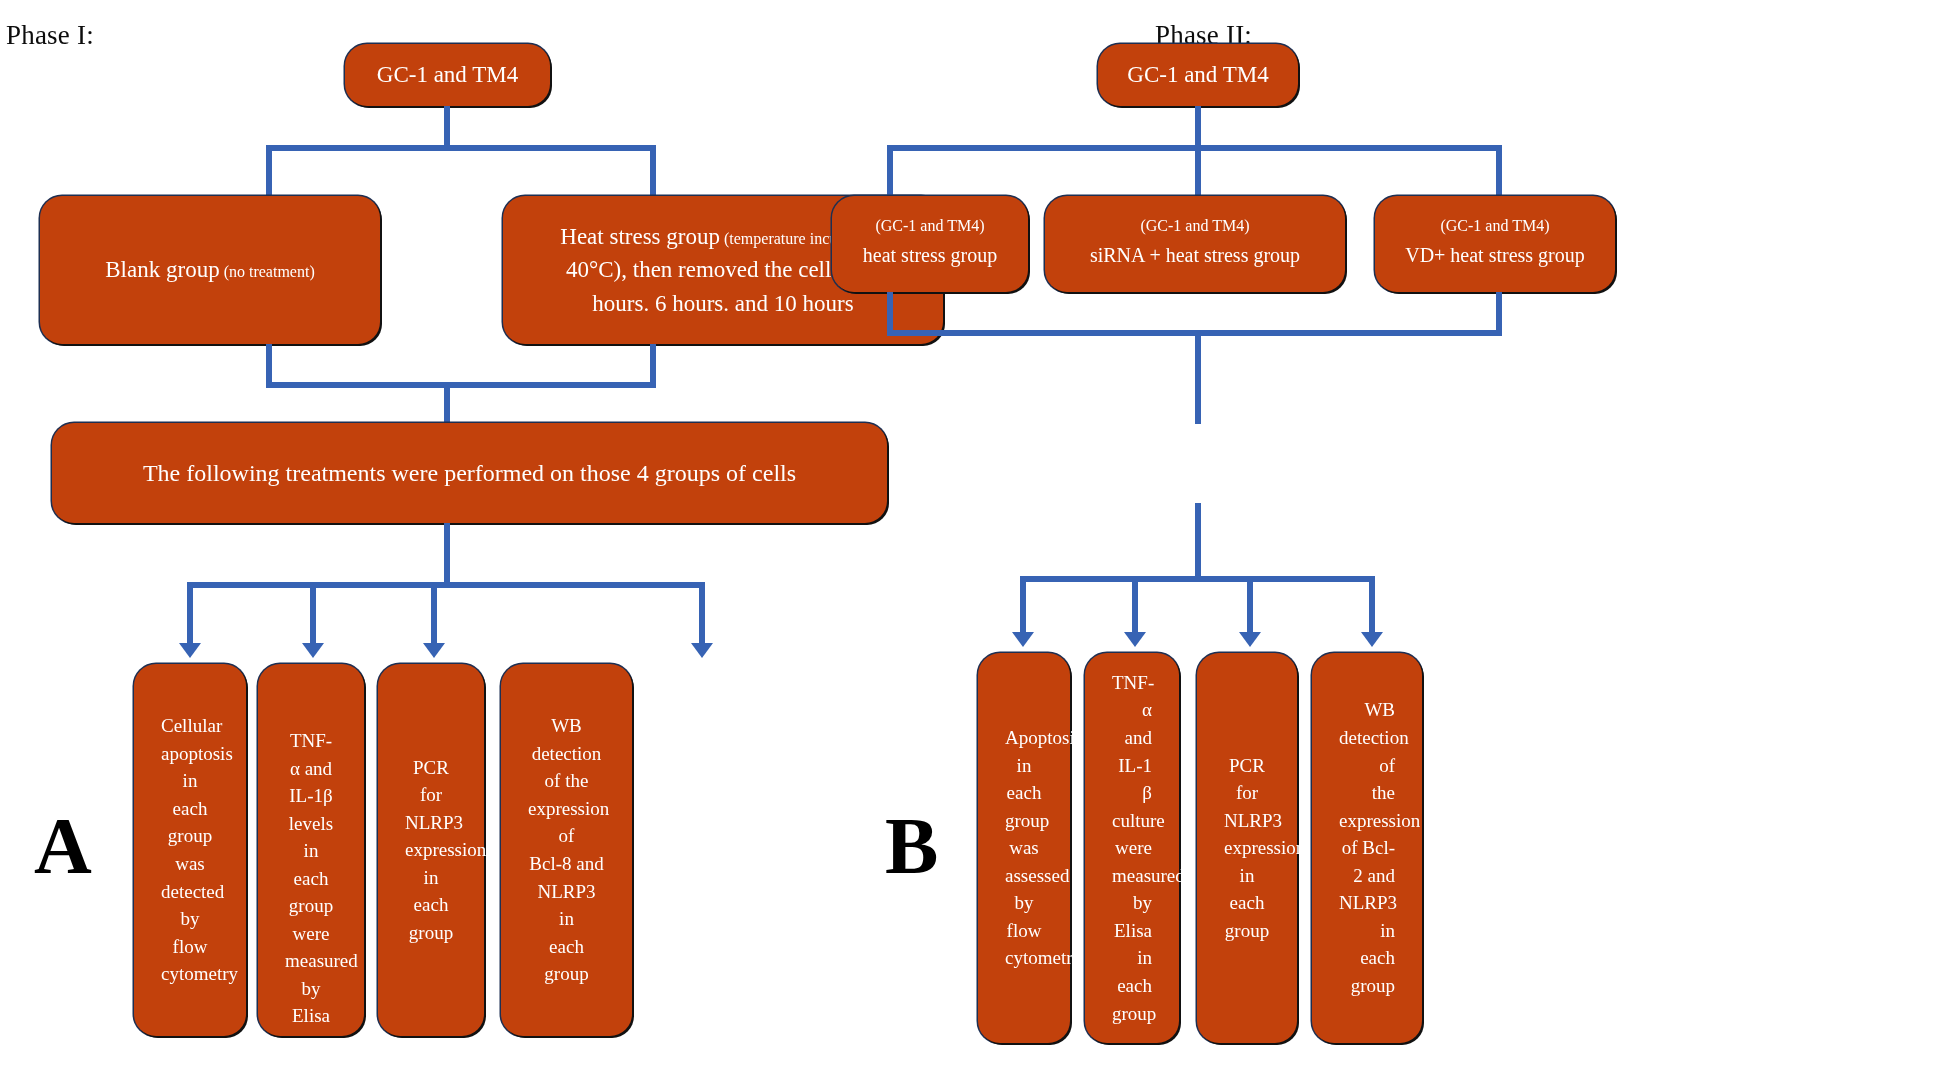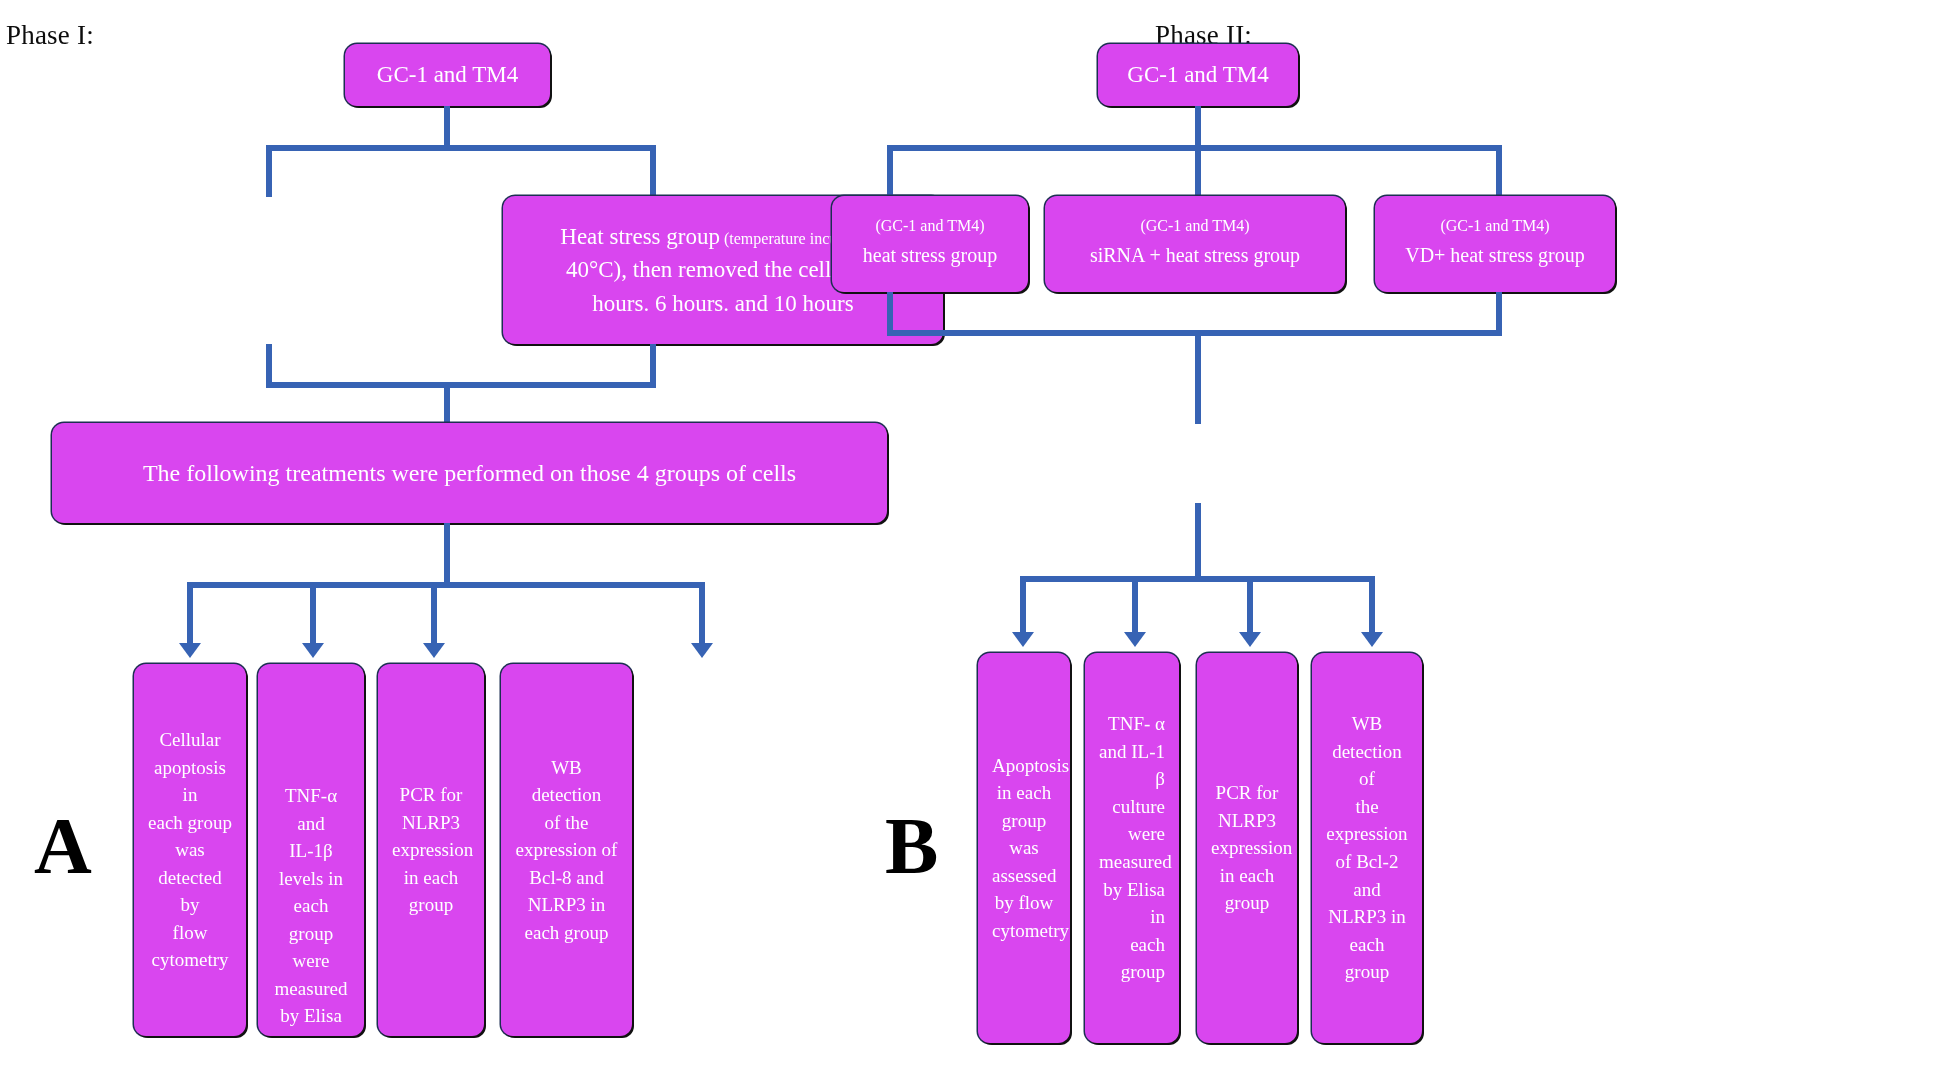--- a/index.html
+++ b/index.html
@@ -10,24 +10,24 @@
   #panel-a{left:0;width:975px;}
   #panel-b{left:975px;width:975px;}
 
   .phase-label{position:absolute;font-size:27px;color:#0d0d0d;
                font-family:"Liberation Serif","DejaVu Serif",serif;letter-spacing:.2px;}
 
   .panel-letter{position:absolute;font-size:80px;font-weight:700;color:#000;
                 font-family:"Liberation Serif","DejaVu Serif",serif;line-height:1;}
 
   
-  .node{position:absolute;background:#d946ef;border-radius:12px;
+  .node{position:absolute;background:#c2410c;border-radius:22px;
         box-shadow:2px 2px 0 #111, 0 0 0 1.5px #1d2f52;
         color:#ffffff;display:flex;align-items:center;justify-content:center;
-        text-align:center;box-sizing:border-box;padding:6px 14px;}
+        text-align:center;box-sizing:border-box;padding:6px 27px;}
   .node .txt{display:block;width:100%;line-height:1.45;}
   .n-top{font-size:23px;}
   .n-mid{font-size:23px;}
   .n-wide{font-size:24px;}
   .n-small{font-size:20px;line-height:1.85;}
   .n-tiny{font-size:16px;}
   .sub{font-size:16px;}
   .stacked{font-size:19px;line-height:2.0;}
 
   
@@ -49,20 +49,26 @@
 
   <div class="node n-top" style="left:345px;top:28px;width:205px;height:62px;">
     <span class="txt">GC-1 and TM4</span>
   </div>
 
   <div class="ln v" style="left:444px;top:90px;height:42px;"></div>
   <div class="ln h" style="left:266px;top:129px;width:390px;"></div>
   <div class="ln v" style="left:266px;top:129px;height:52px;"></div>
   <div class="ln v" style="left:650px;top:129px;height:52px;"></div>
 
+  <div class="node" style="left:40px;top:180px;width:340px;height:148px;">
+    <span class="txt">
+      <span class="n-mid">Blank group</span>
+      <span class="sub">(no treatment)</span>
+    </span>
+  </div>
 
   <div class="node" style="left:503px;top:180px;width:440px;height:148px;">
     <span class="txt">
       <span class="n-mid">Heat stress group</span>
       <span class="sub">(temperature incubator at</span><br>
       <span class="n-mid">40°C), then removed the cells at 2</span><br>
       <span class="n-mid">hours. 6 hours. and 10 hours</span>
     </span>
   </div>
 
@@ -211,21 +217,21 @@
   <div class="node" style="left:222px;top:637px;width:100px;height:390px;">
     <span class="txt stacked">
       <span>PCR for</span><br>
       <span>NLRP3</span><br>
       <span>expression</span><br>
       <span>in each</span><br>
       <span>group</span>
     </span>
   </div>
 
-  <div class="node" style="left:337px;top:637px;width:110px;height:390px;">
+  <div class="node" style="left:337px;top:637px;width:110px;height:390px;text-align:right;">
     <span class="txt stacked">
       <span>WB</span><br>
       <span>detection of</span><br>
       <span>the</span><br>
       <span>expression</span><br>
       <span>of Bcl-2 and</span><br>
       <span>NLRP3 in</span><br>
       <span>each group</span>
     </span>
   </div>

